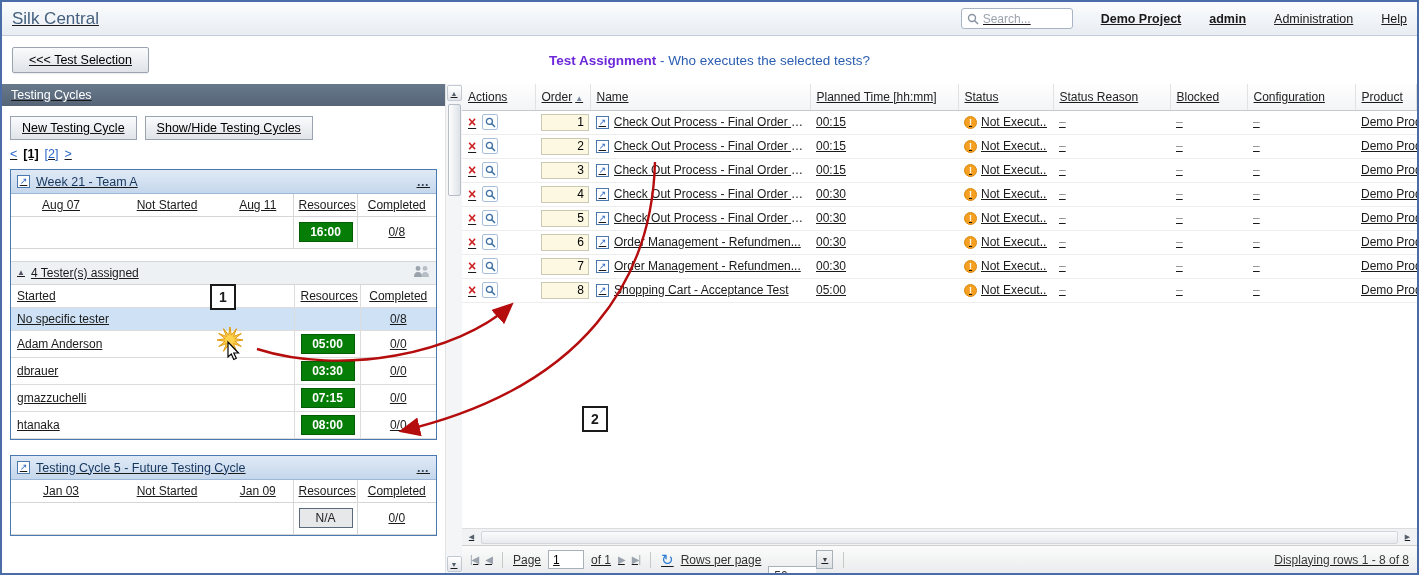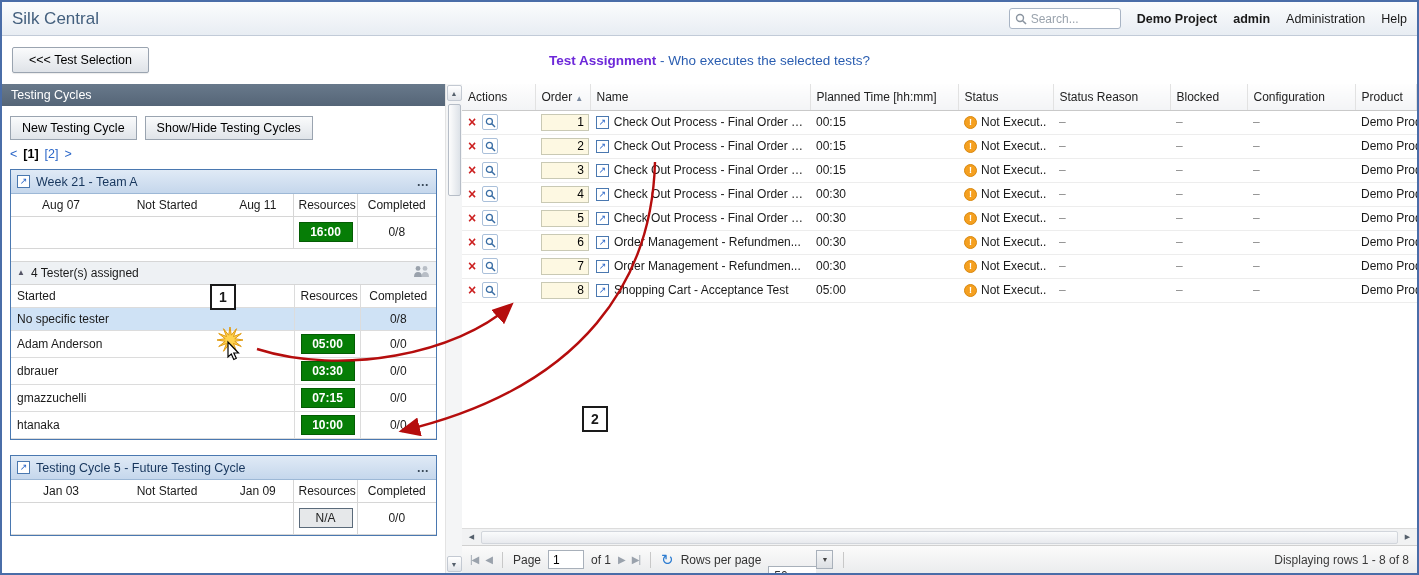--- a/index.html
+++ b/index.html
@@ -1,26 +1,26 @@
 <!DOCTYPE html>
 <html><head>
 <meta charset="utf-8">
 <style>
   * { margin:0; padding:0; box-sizing:border-box; }
   html,body { background:#fff; }
   body { font-family:"Liberation Sans", sans-serif; font-size:12px; color:#1a1a1a; }
-  .app { position:relative; width:1419px; height:575px; border:2px solid #4a6da8; background:#fff; overflow:hidden; }
+  .app { position:relative; width:1419px; height:575px; border:2px solid #4a6da8; background:#fff; overflow:hidden;text-decoration:underline; }
 
   
   .topbar { height:34px; display:flex; align-items:center; background:linear-gradient(#fbfcfd,#e8edf3); border-bottom:1px solid #c2cbd8; padding:0 10px; }
   .brand { font-size:17px; color:#44607e; margin-right:20px; white-space:nowrap; }
   .nav { display:flex; align-items:center; }
   .nav-item { font-size:12.5px; color:#1c1c1c; padding:5px 10px; cursor:pointer; white-space:nowrap; }
   .nav-item.active { background:linear-gradient(#8ba3c2,#6d89ad); color:#fff; border:1px solid #5a7aa0; border-radius:2px; padding:4px 9px; margin-right:-9px; position:relative; z-index:2; }
-  .top-right { margin-left:auto; display:flex; align-items:center; gap:16px; }
+  .top-right { margin-left:auto; display:flex; align-items:center; gap:28px; }
   .searchbox { display:flex; align-items:center; gap:4px; width:112px; height:21px; background:#fff; border:1px solid #a8b4c4; border-radius:3px; padding:0 5px; }
   .searchbox input { border:none; outline:none; width:80px; font-size:12px; font-family:"Liberation Sans", sans-serif; color:#333; background:transparent; }
   .searchbox input::placeholder { color:#9aa3ad; }
   .top-link { font-size:12.5px; color:#1a1a1a; cursor:pointer; white-space:nowrap; }
   .top-link.bold { font-weight:bold; }
 
   
   .toolbar { height:48px; position:relative; display:flex; align-items:center; padding:0 10px; background:#fff; }
   .back-btn { border:1px solid #9aa4b0; background:linear-gradient(#fafbfc,#dfe3e8); padding:5px 16px; font-size:12.5px; border-radius:2px; cursor:pointer; box-shadow:0 1px 1px rgba(0,0,0,.08); z-index:2; font-family:"Liberation Sans", sans-serif; }
   .page-title { position:absolute; left:0; right:0; text-align:center; font-size:13.5px; color:#2a5db0; }
@@ -224,21 +224,21 @@
               <td class="sep c"><span class="res-badge">03:30</span></td>
               <td class="sep c">0/0</td>
             </tr>
             <tr>
               <td>gmazzuchelli</td>
               <td class="sep c"><span class="res-badge">07:15</span></td>
               <td class="sep c">0/0</td>
             </tr>
             <tr>
               <td>htanaka</td>
-              <td class="sep c"><span class="res-badge">10:00</span></td>
+              <td class="sep c"><span class="res-badge">08:00</span></td>
               <td class="sep c">0/0</td>
             </tr>
           </tbody>
             </table>
         </div>
 
         <div class="cycle-card">
           <div class="cc-header">
             <span class="open-icon">↗</span>
             <span>Testing Cycle 5 - Future Testing Cycle</span>

